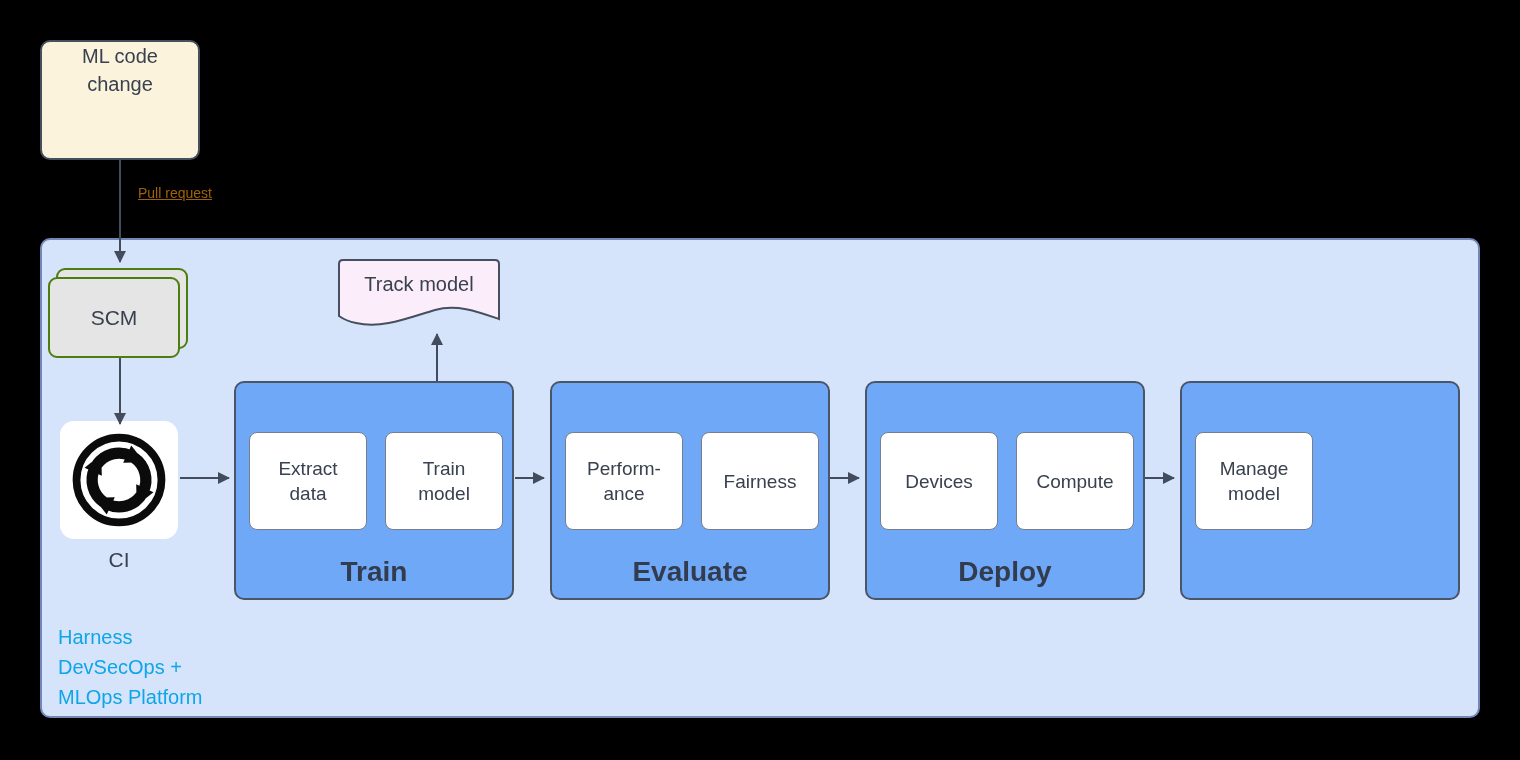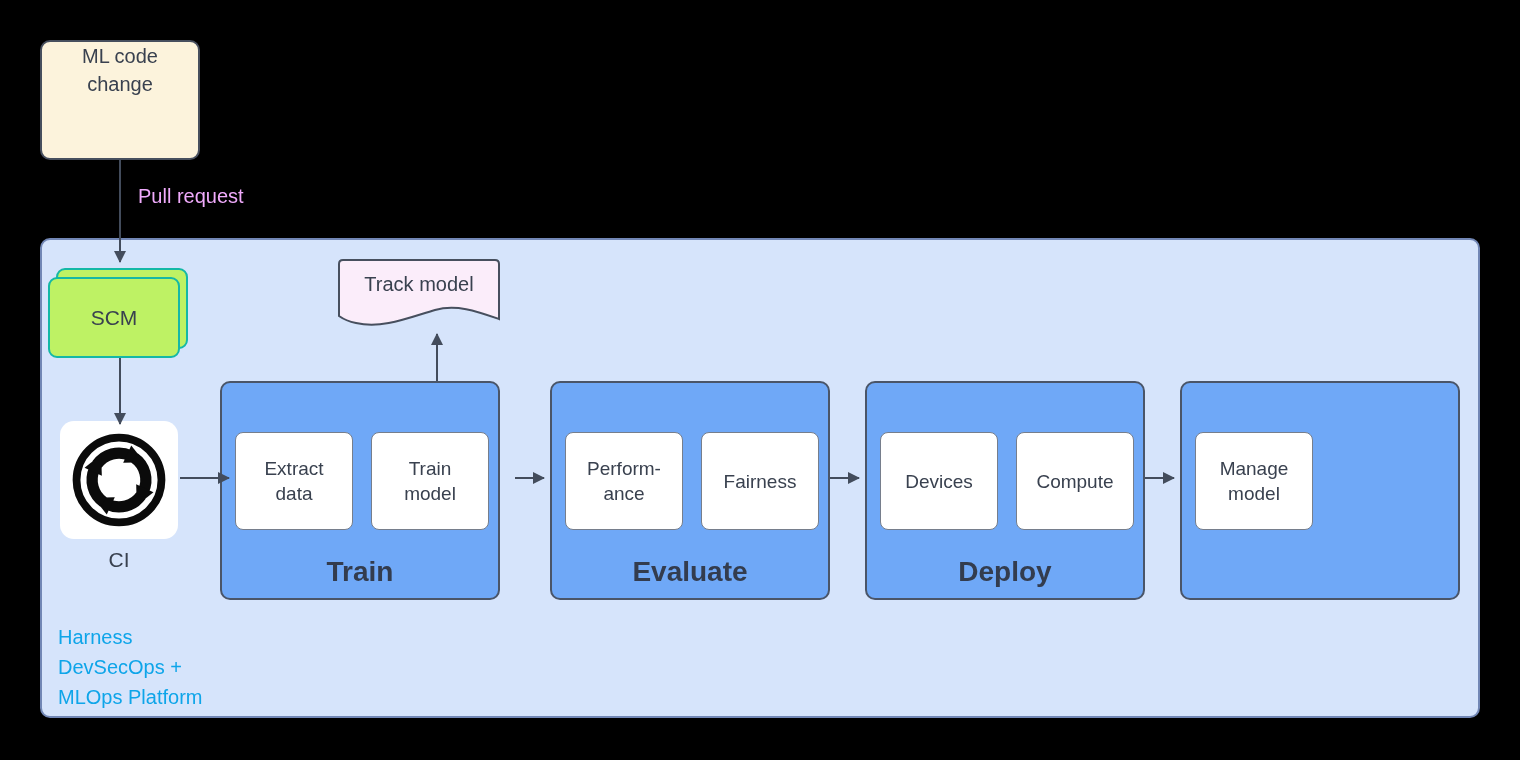--- a/index.html
+++ b/index.html
@@ -9,34 +9,34 @@
   }
   .pre{white-space:pre-line;}
   
   .note{
     position:absolute;left:40px;top:40px;width:160px;height:120px;
     background:#FCF3DC;border:2px solid #474F5E;border-radius:10px;
     display:flex;align-items:flex-start;justify-content:center;text-align:center;
     font-size:20px;line-height:28px;box-sizing:border-box;
   }
   .edge-label{
-    position:absolute;left:138px;top:185px;font-size:20px;color:#f0abfc;
+    position:absolute;left:138px;top:185px;font-size:14px;color:#a16207;text-decoration:underline;
   }
   
   .platform{
     position:absolute;left:40px;top:238px;width:1440px;height:480px;
     background:#D6E4FB;border:2px solid #7287B5;border-radius:10px;box-sizing:border-box;
   }
   .platform-label{
     position:absolute;left:58px;top:622px;font-size:20px;line-height:30px;color:#0ea5e9;
   }
   
   .scm-back,.scm-front{
-    position:absolute;width:132px;height:81px;background:#bef264;
-    border:2px solid #14b8a6;border-radius:9px;box-sizing:border-box;
+    position:absolute;width:132px;height:81px;background:#e5e5e5;
+    border:2px solid #4d7c0f;border-radius:9px;box-sizing:border-box;
   }
   .scm-back{left:56px;top:268px;}
   .scm-front{left:48px;top:277px;display:flex;align-items:center;justify-content:center;font-size:21px;}
   
   .ci-box{
     position:absolute;left:60px;top:421px;width:118px;height:118px;background:#FFFFFF;
     border-radius:14px;display:flex;align-items:center;justify-content:center;
   }
   .ci-label{
     position:absolute;left:60px;top:548px;width:118px;text-align:center;font-size:21px;
@@ -103,21 +103,21 @@
       </g>
     </svg>
   </div>
   <div class="ci-label">CI</div>
 
   <svg class="doc" viewBox="0 0 162 72">
     <path d="M5 1 H157 Q161 1 161 5 V60 C 138 52 118 45 97 51 C 70 59 44 70 18 64 Q 8 62 1 57 V5 Q1 1 5 1 Z" fill="#FBEDFA" stroke="#474F5E" stroke-width="2"></path>
   </svg>
   <div class="doc-label">Track model</div>
 
-  <div class="stage" style="left:220px">
+  <div class="stage" style="left:234px">
     <div class="sub sub1">
         <span class="pre">Extract
 data</span>
       </div>
     <div class="sub sub2">
         <span class="pre">Train
 model</span>
       </div>
     <div class="stage-label">Train</div>
   </div>

